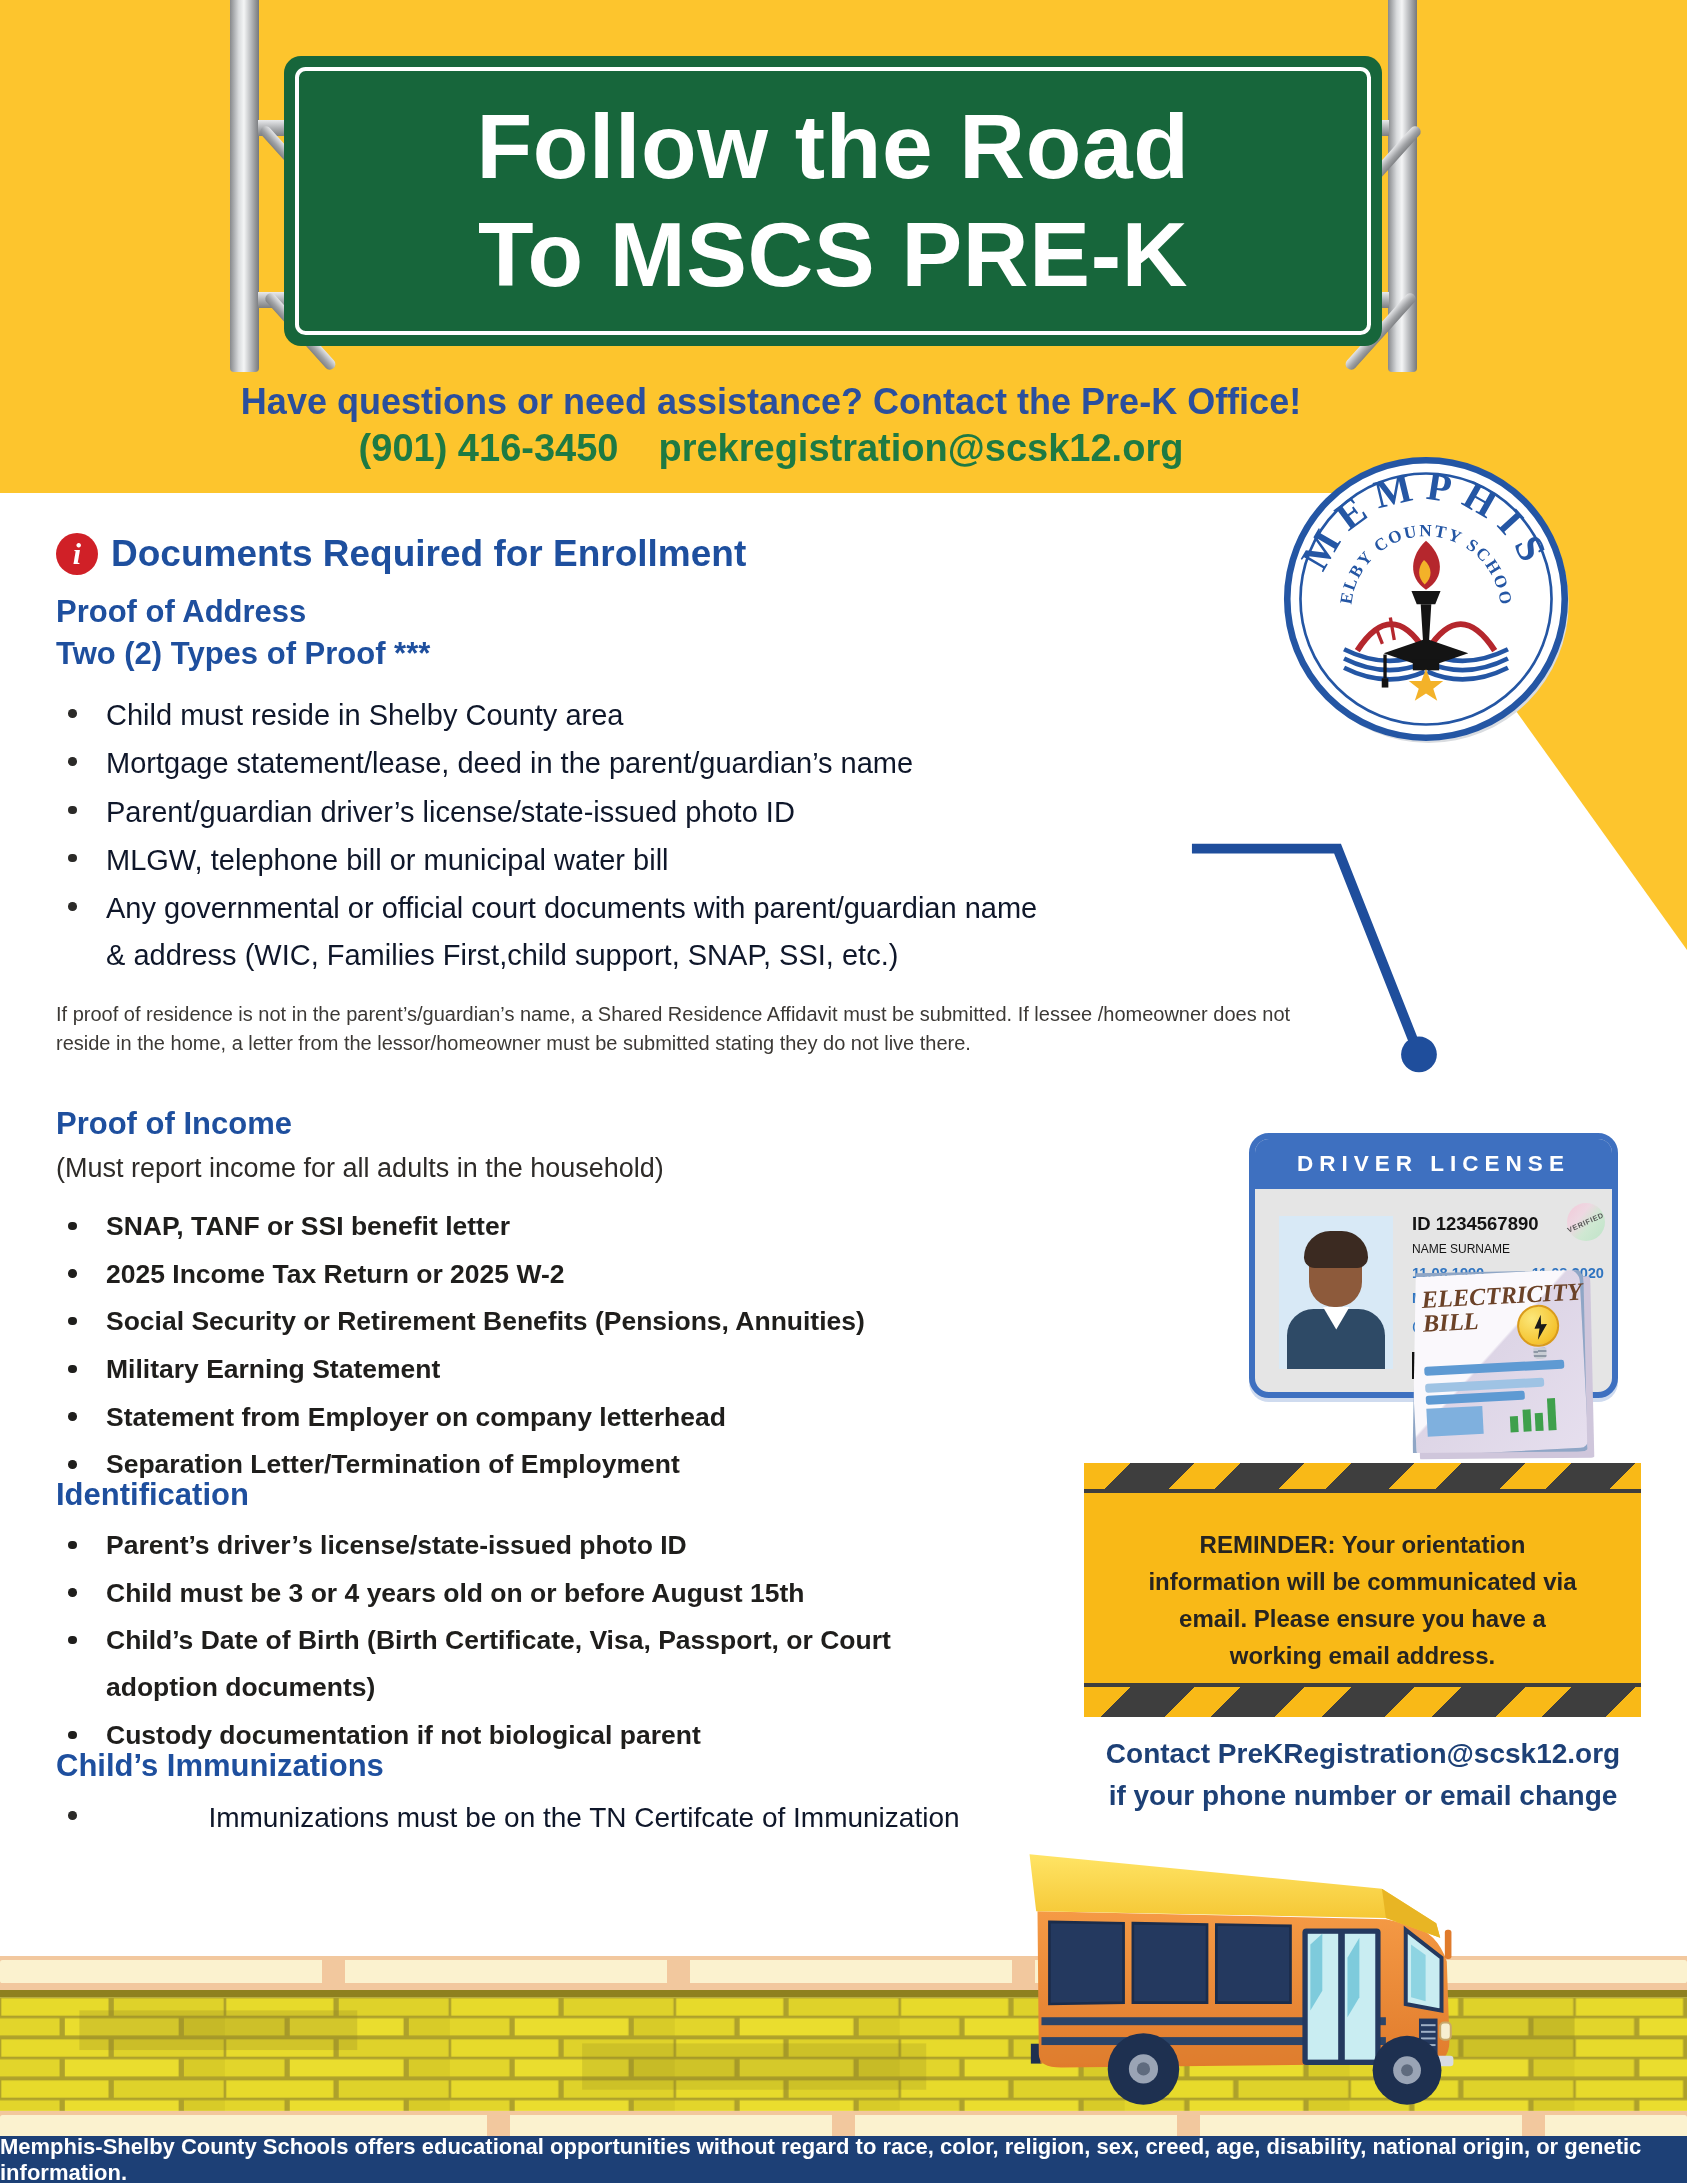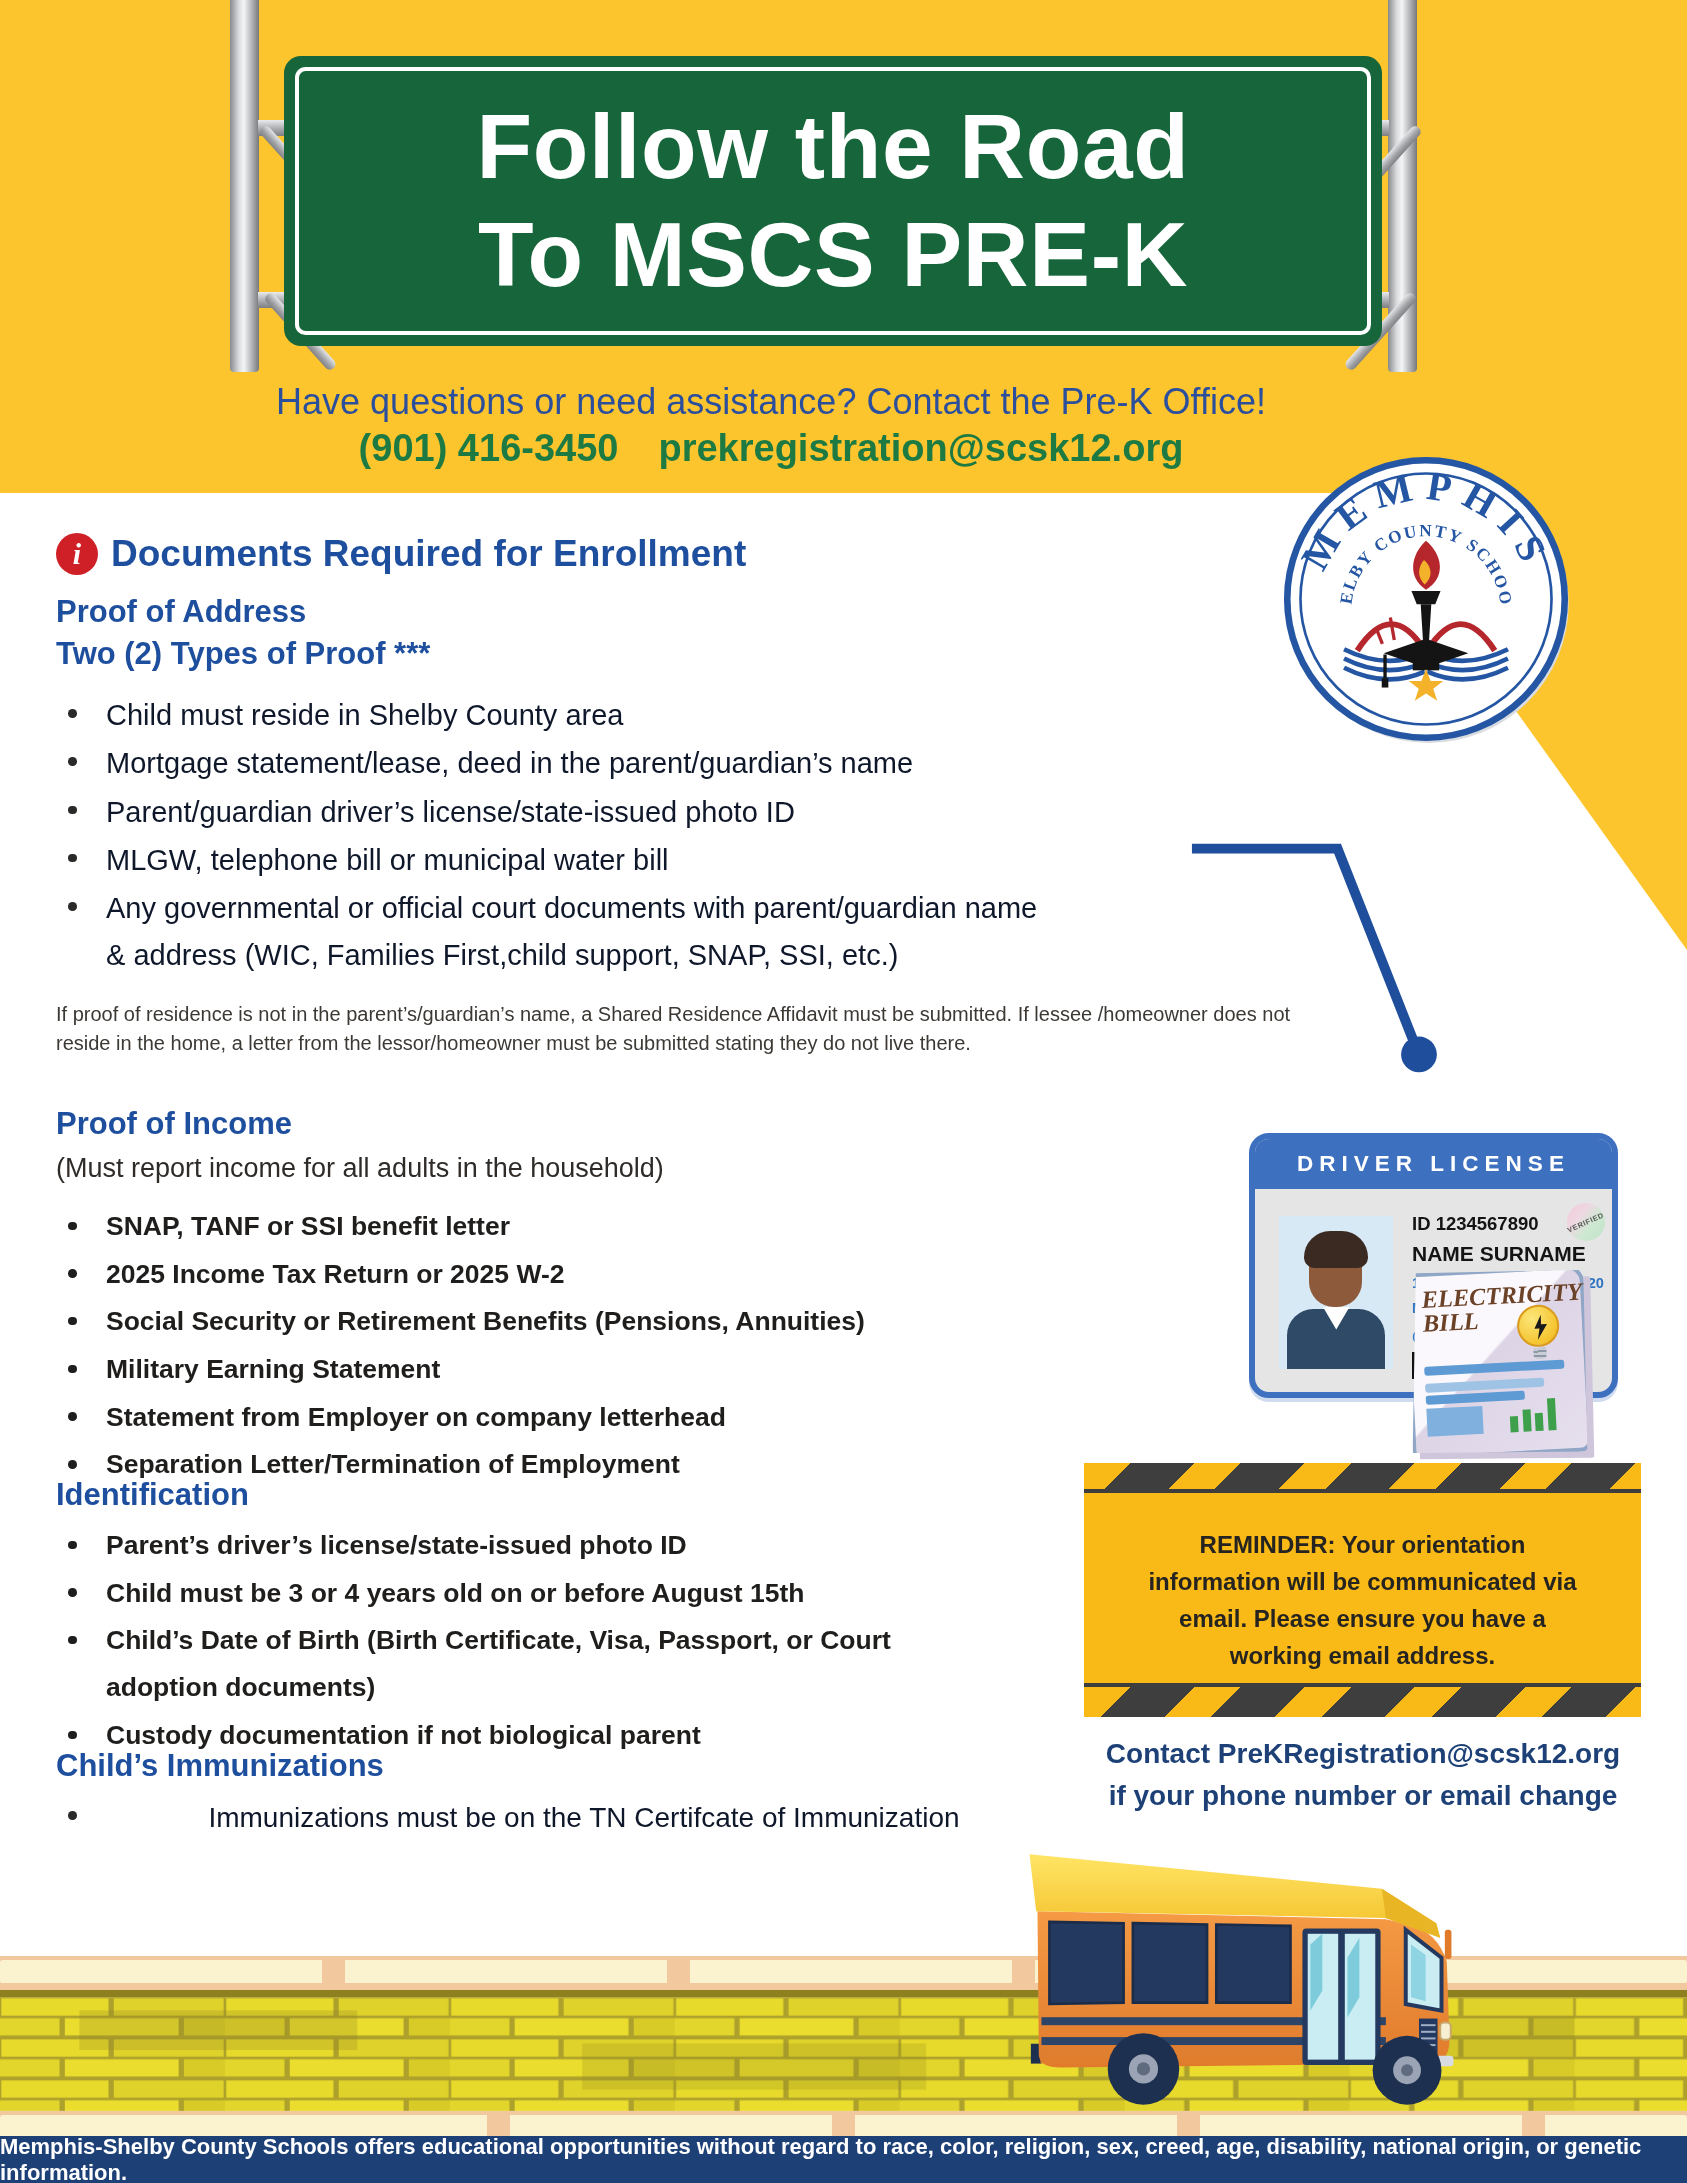--- a/index.html
+++ b/index.html
@@ -25,21 +25,21 @@
     background: linear-gradient(180deg,#e4e5e7,#9fa1a4 60%,#808285); border-radius: 5.3px; }
   .road-sign {
     position: absolute; left: 284px; top: 56px; width: 1098px; height: 290px;
     background: #17663B; border-radius: 17px;
     display: flex; flex-direction: column; align-items: center; justify-content: center;
     gap: 12px;
   }
   .road-sign::after { content:""; position: absolute; inset: 11.2px; border: 4.6px solid #ffffff; border-radius: 10.6px; pointer-events: none; }
   .sign-line { color: #ffffff; font-weight: bold; font-size: 91px; line-height: 1.05; letter-spacing: 0.7px; }
   .contact-wrap { position: absolute; left: 0; top: 380px; width: 1542px; text-align: center; }
-  .contact-q { color: #2B4F9D; font-weight: normal; font-size: 36px; line-height: 44px; }
+  .contact-q { color: #2B4F9D; font-weight: bold; font-size: 36px; line-height: 44px; }
   .contact-links { margin-top: 3px; color: #1E7A43; font-weight: bold; font-size: 38px; }
   .contact-links .sep { display: inline-block; width: 40px; }
   
   .seal { position: absolute; left: 1278px; top: 451px; width: 296px; height: 296px; }
   
   .info-icon { position: absolute; left: 56px; top: 533px; width: 42px; height: 42px;
     border-radius: 50%; background: #D02027; color: #fff;
     font-family: "Liberation Serif", serif; font-weight: bold; font-style: italic;
     font-size: 30px; display: flex; align-items: center; justify-content: center; }
   .h-main { position: absolute; left: 111px; top: 533px; color: #1E4F9E; font-weight: bold; font-size: 37px; }
@@ -59,21 +59,21 @@
     box-shadow: 0 4px 0 rgba(62,112,192,.25); }
   .dl-head { height: 50px; background: #3E70C0; color: #fff; display:flex; align-items:center; justify-content:center;
     font-weight: bold; font-size: 22.5px; letter-spacing: 6px; }
   .dl-photo { position: absolute; left: 24px; top: 77px; width: 114px; height: 153px; background: #D8E9F6; overflow: hidden; }
   .av-head { position: absolute; left: 30px; top: 25px; width: 53px; height: 66px; background: #8D5A3B; border-radius: 25px; }
   .av-hair { position: absolute; left: 25px; top: 14.6px; width: 64px; height: 37px; background: #3B2A21; border-radius: 29px 29px 12px 12px; }
   .av-body { position: absolute; left: 8px; top: 93px; width: 98px; height: 64px; background: #2E4A66; border-radius: 26.5px 26.5px 0 0; }
   .av-collar { position: absolute; left: 44px; top: 91px; width: 26.5px; height: 22.5px; background: #fff; clip-path: polygon(0 0,100% 0,50% 100%); }
   .dl-text { position: absolute; left: 157px; top: 74px; width: 192px; }
   .dl-id { font-size: 18.5px; font-weight: bold; color: #141414; }
-  .dl-name { font-size: 21px; font-weight: bold; color: #141414; margin-top: 6.6px; }
+  .dl-name { font-size: 12px; font-weight: normal; color: #141414; margin-top: 6.6px; }
   .dl-row { display: flex; justify-content: space-between; margin-top: 9.3px; font-size: 14.6px; color: #2F74C0; font-weight: bold; }
   .dl-class { margin-top: 8px; font-size: 16.5px; color: #2F74C0; }
   .dl-class b { color: #E0452B; font-size: 21px; margin-left: 6.6px; }
   .dl-barcode { position: absolute; left: 157px; top: 213px; width: 167px; height: 26.5px;
     background: repeating-linear-gradient(90deg,#111 0 2.6px,#fff 2.6px 4.6px,#111 4.6px 6px,#fff 6px 10px,#111 10px 14px,#fff 14px 16px); }
   .dl-sticker { position: absolute; left: 312px; top: 64px; width: 38px; height: 38px; border-radius: 50%;
     background: linear-gradient(130deg,#F2C9D8 0%,#EED8E2 35%,#CFE8D2 60%,#BFE3C8 100%);
     display:flex; align-items:center; justify-content:center; }
   .dl-sticker span { font-size: 7.3px; font-weight: bold; color: #555; transform: rotate(-24deg); letter-spacing: 0.7px; }
   

